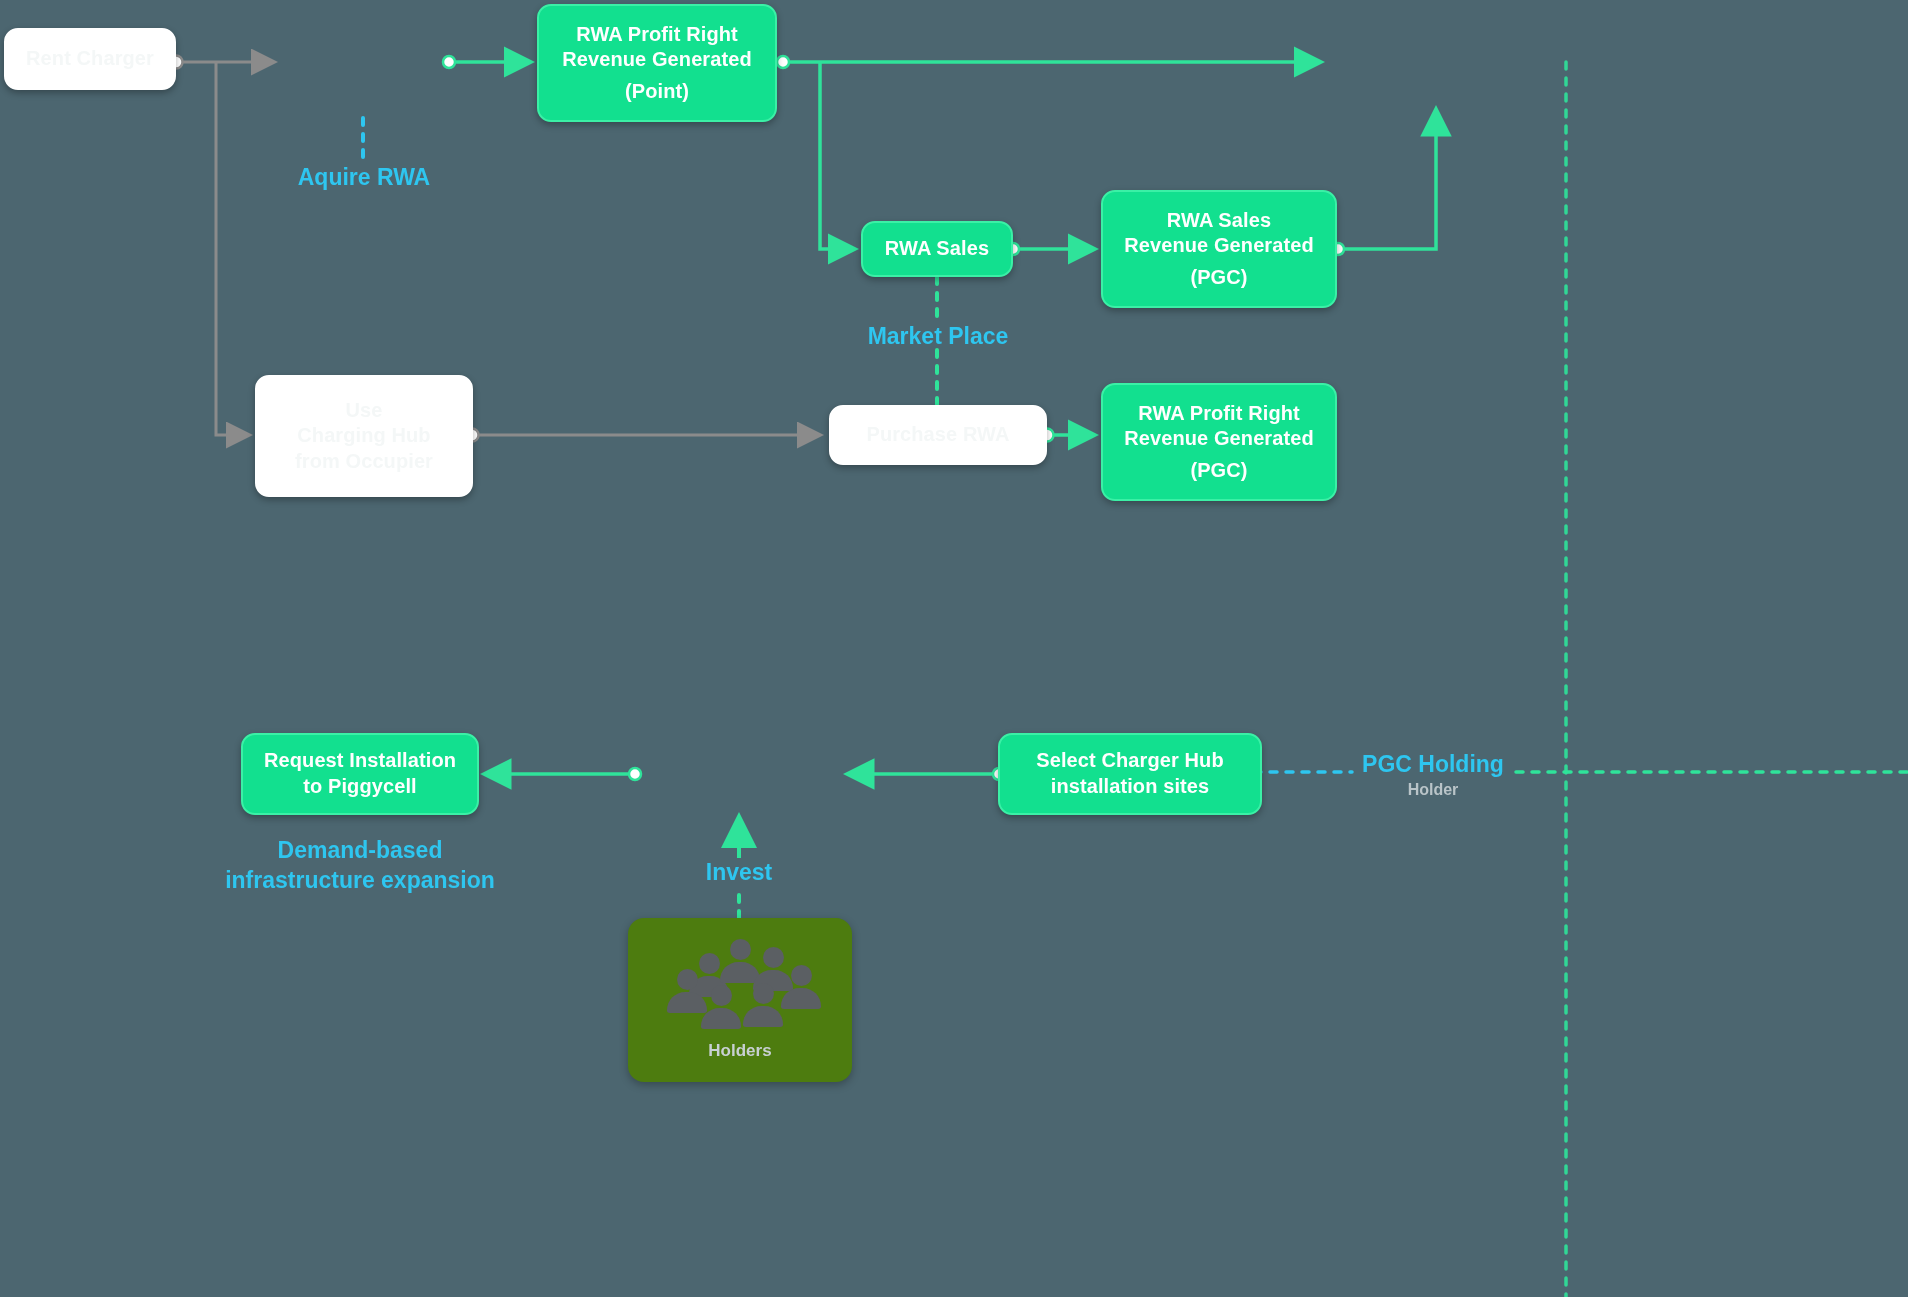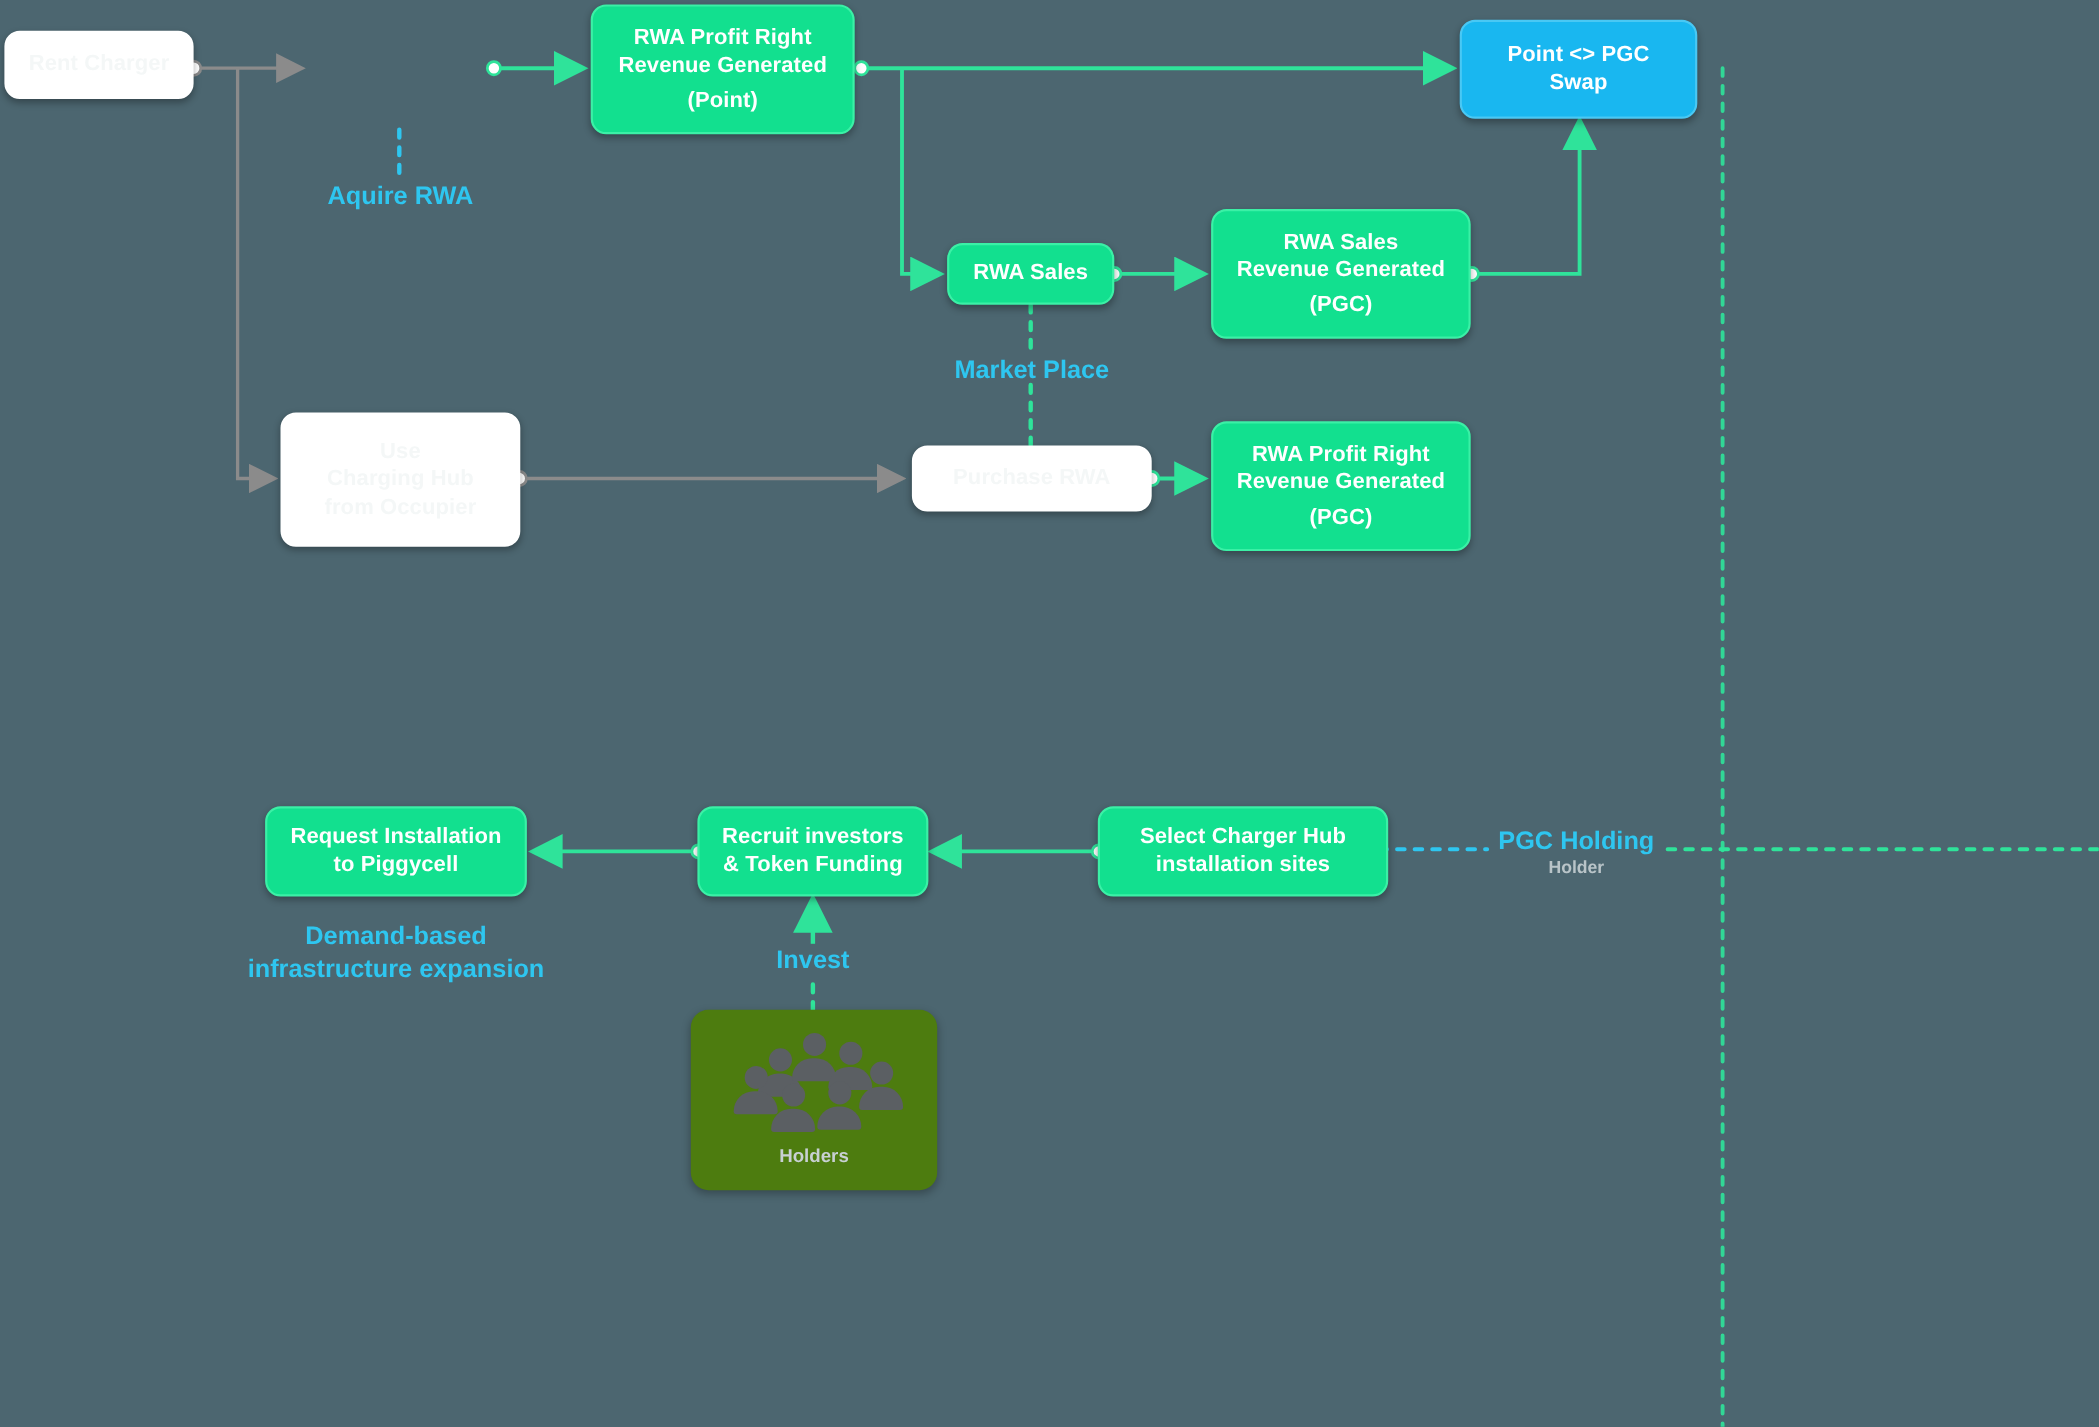--- a/index.html
+++ b/index.html
@@ -158,24 +158,20 @@
     <span class="line">Rent Charger</span>
   </div>
 
 
   <div class="node green" style="left:537px;top:4px;width:240px;height:118px;">
     <span>RWA Profit Right</span>
     <span>Revenue Generated</span>
     <span class="sub">(Point)</span>
   </div>
 
-  <div class="node blue" style="left:1327px;top:18px;width:216px;height:90px;">
-    <span>Point &lt;&gt; PGC</span>
-    <span>Swap</span>
-  </div>
 
   <div class="annot" style="left:258px;top:163px;width:212px;">Aquire RWA</div>
 
   <div class="node green" style="left:861px;top:221px;width:152px;height:56px;">
     <span>RWA Sales</span>
   </div>
 
   <div class="node green" style="left:1101px;top:190px;width:236px;height:118px;">
     <span>RWA Sales</span>
     <span>Revenue Generated</span>
@@ -198,24 +194,20 @@
     <span>RWA Profit Right</span>
     <span>Revenue Generated</span>
     <span class="sub">(PGC)</span>
   </div>
 
   <div class="node green" style="left:241px;top:733px;width:238px;height:82px;">
     <span>Request Installation</span>
     <span>to Piggycell</span>
   </div>
 
-  <div class="node green" style="left:634px;top:733px;width:210px;height:82px;">
-    <span>Recruit investors</span>
-    <span>&amp; Token Funding</span>
-  </div>
 
   <div class="node green" style="left:998px;top:733px;width:264px;height:82px;">
     <span>Select Charger Hub</span>
     <span>installation sites</span>
   </div>
 
   <div class="annot" style="left:1330;left:1330px;top:750px;width:206px;">PGC Holding</div>
   <div class="annot sub" style="left:1330px;top:780px;width:206px;text-align:center;">Holder</div>
 
   <div class="annot" style="left:210px;top:836px;width:300px;">Demand-based</div>

